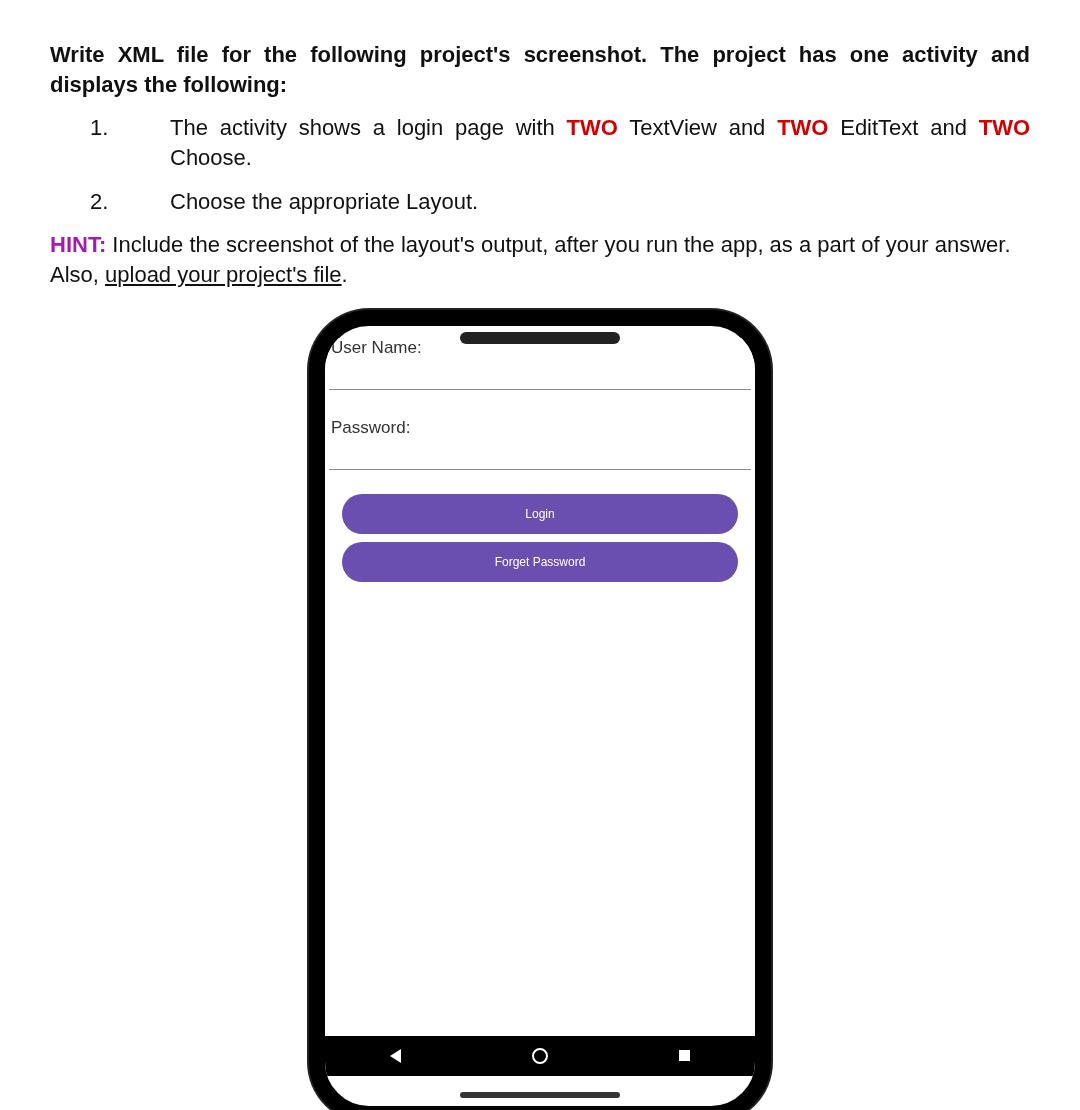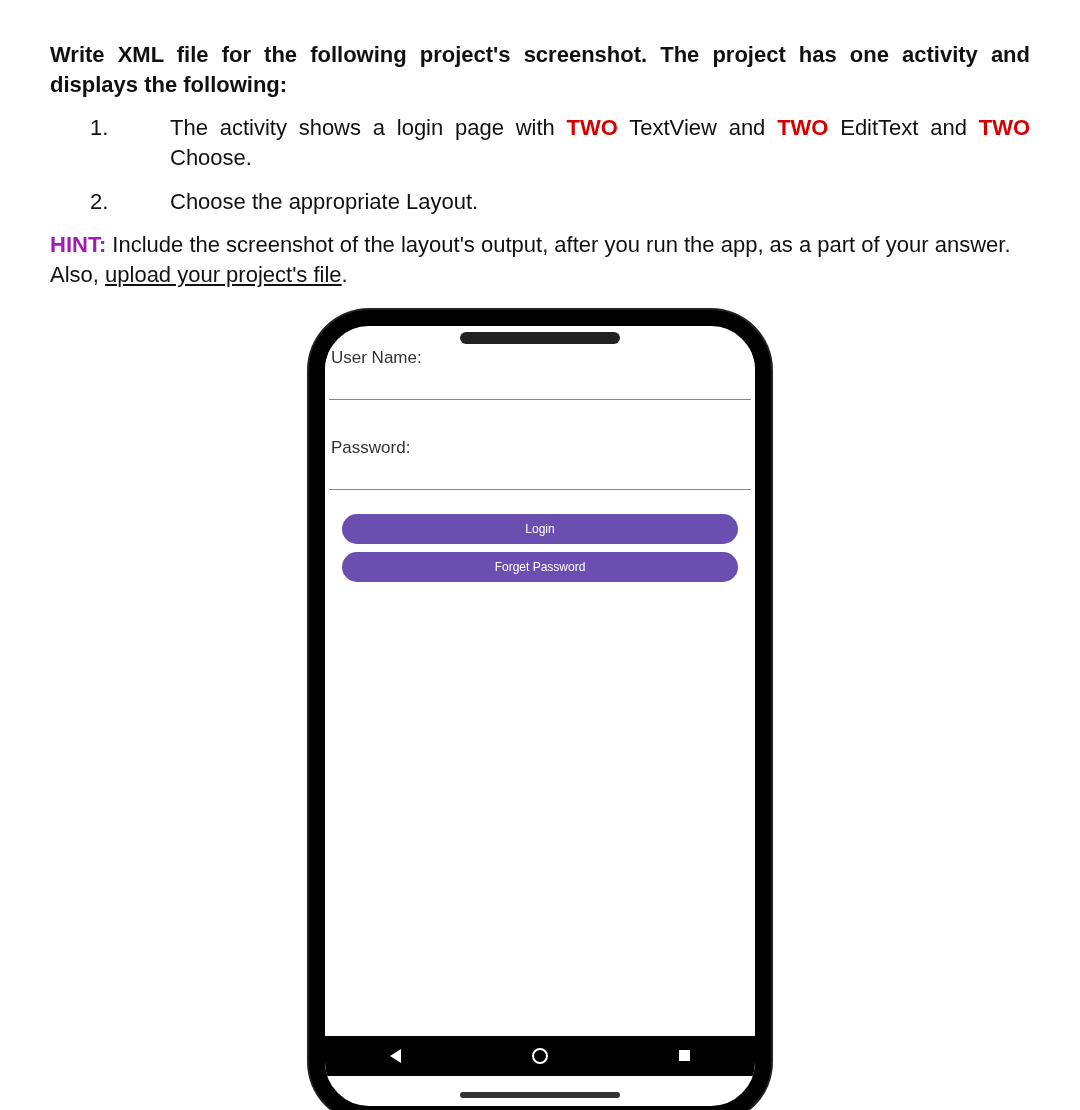--- a/index.html
+++ b/index.html
@@ -129,21 +129,21 @@
   .app-title {
     text-align: center;
     color: #e2663a;
     font-weight: bold;
     font-size: 18px;
     margin: 10px 0 24px 0;
   }
   .label {
     font-size: 17px;
     color: #333;
-    margin-top: 22px;
+    margin-top: 12px;
     margin-bottom: 2px;
     padding-left: 2px;
   }
   .input {
     width: 100%;
     border: none;
     border-bottom: 1px solid #888;
     height: 30px;
     font-size: 15px;
     outline: none;
@@ -152,21 +152,21 @@
     box-sizing: border-box;
   }
   .btn {
     display: block;
     width: 94%;
     margin: 8px auto;
     background: #6a4fb0;
     color: #fff;
     border: none;
     border-radius: 20px;
-    height: 30px;
+    height: 40px;
     font-size: 12px;
     font-weight: 500;
     cursor: pointer;
   }
 
   
   .navbar {
     position: absolute;
     bottom: 30px;
     left: 0; right: 0;

